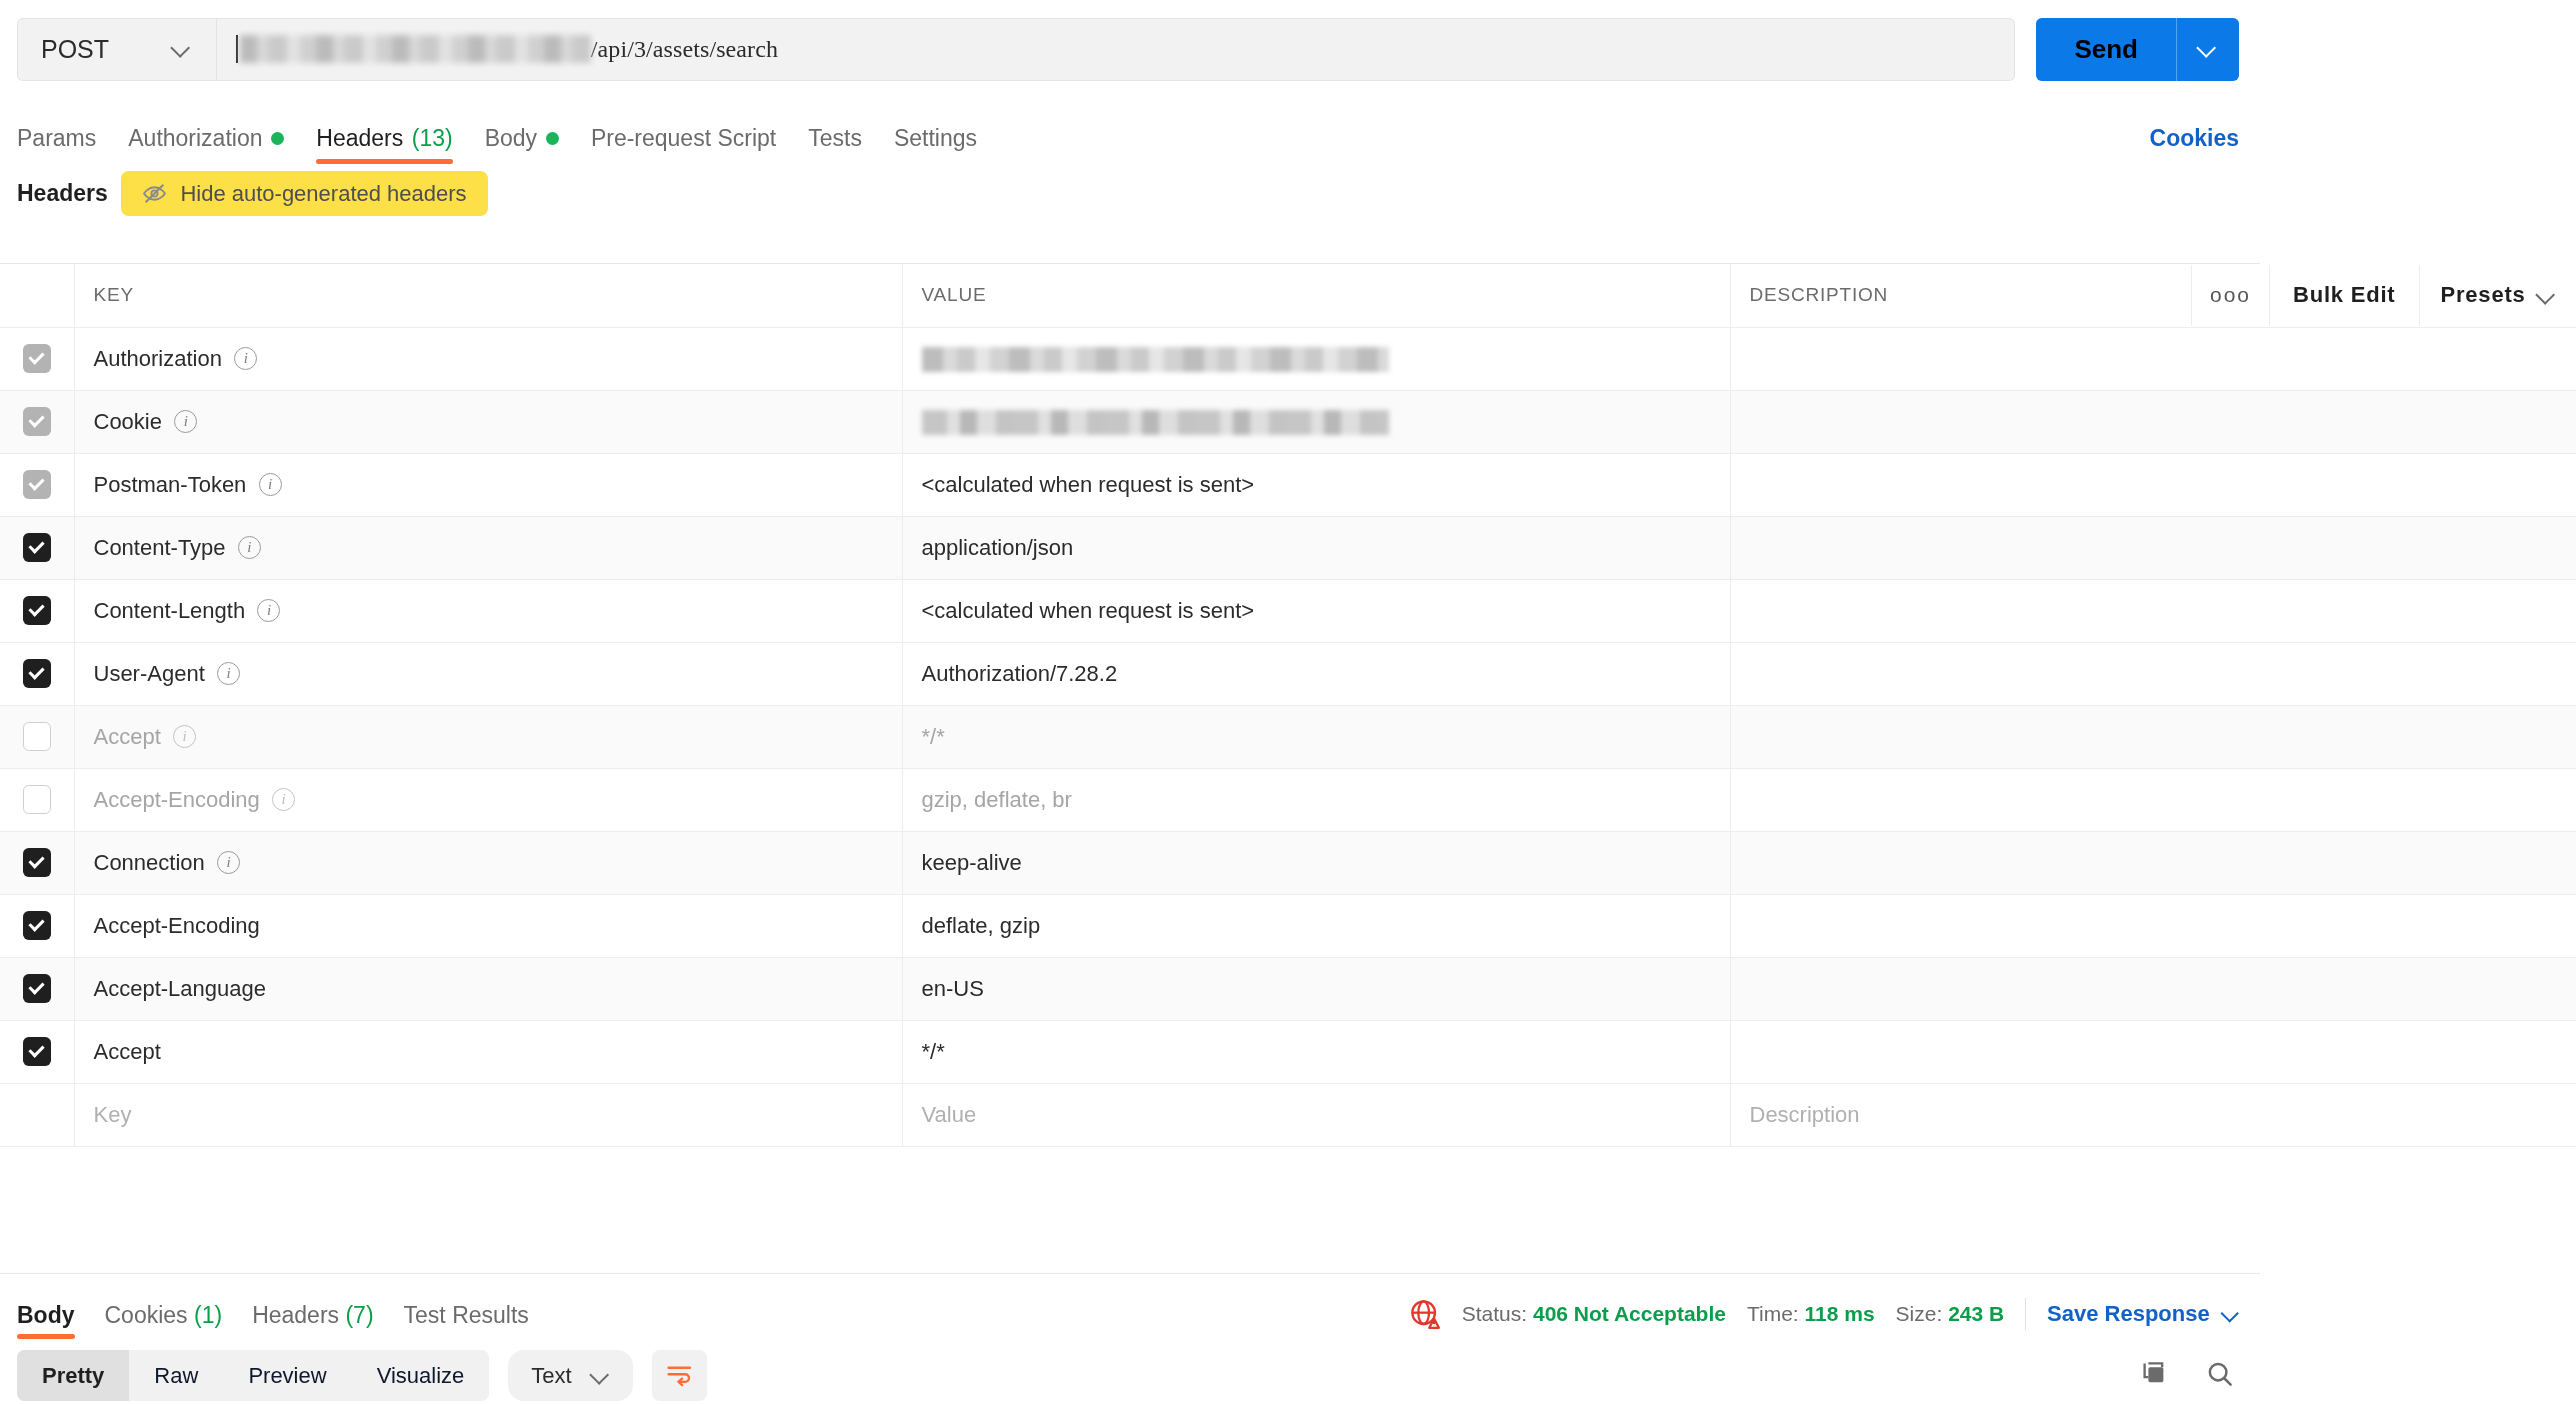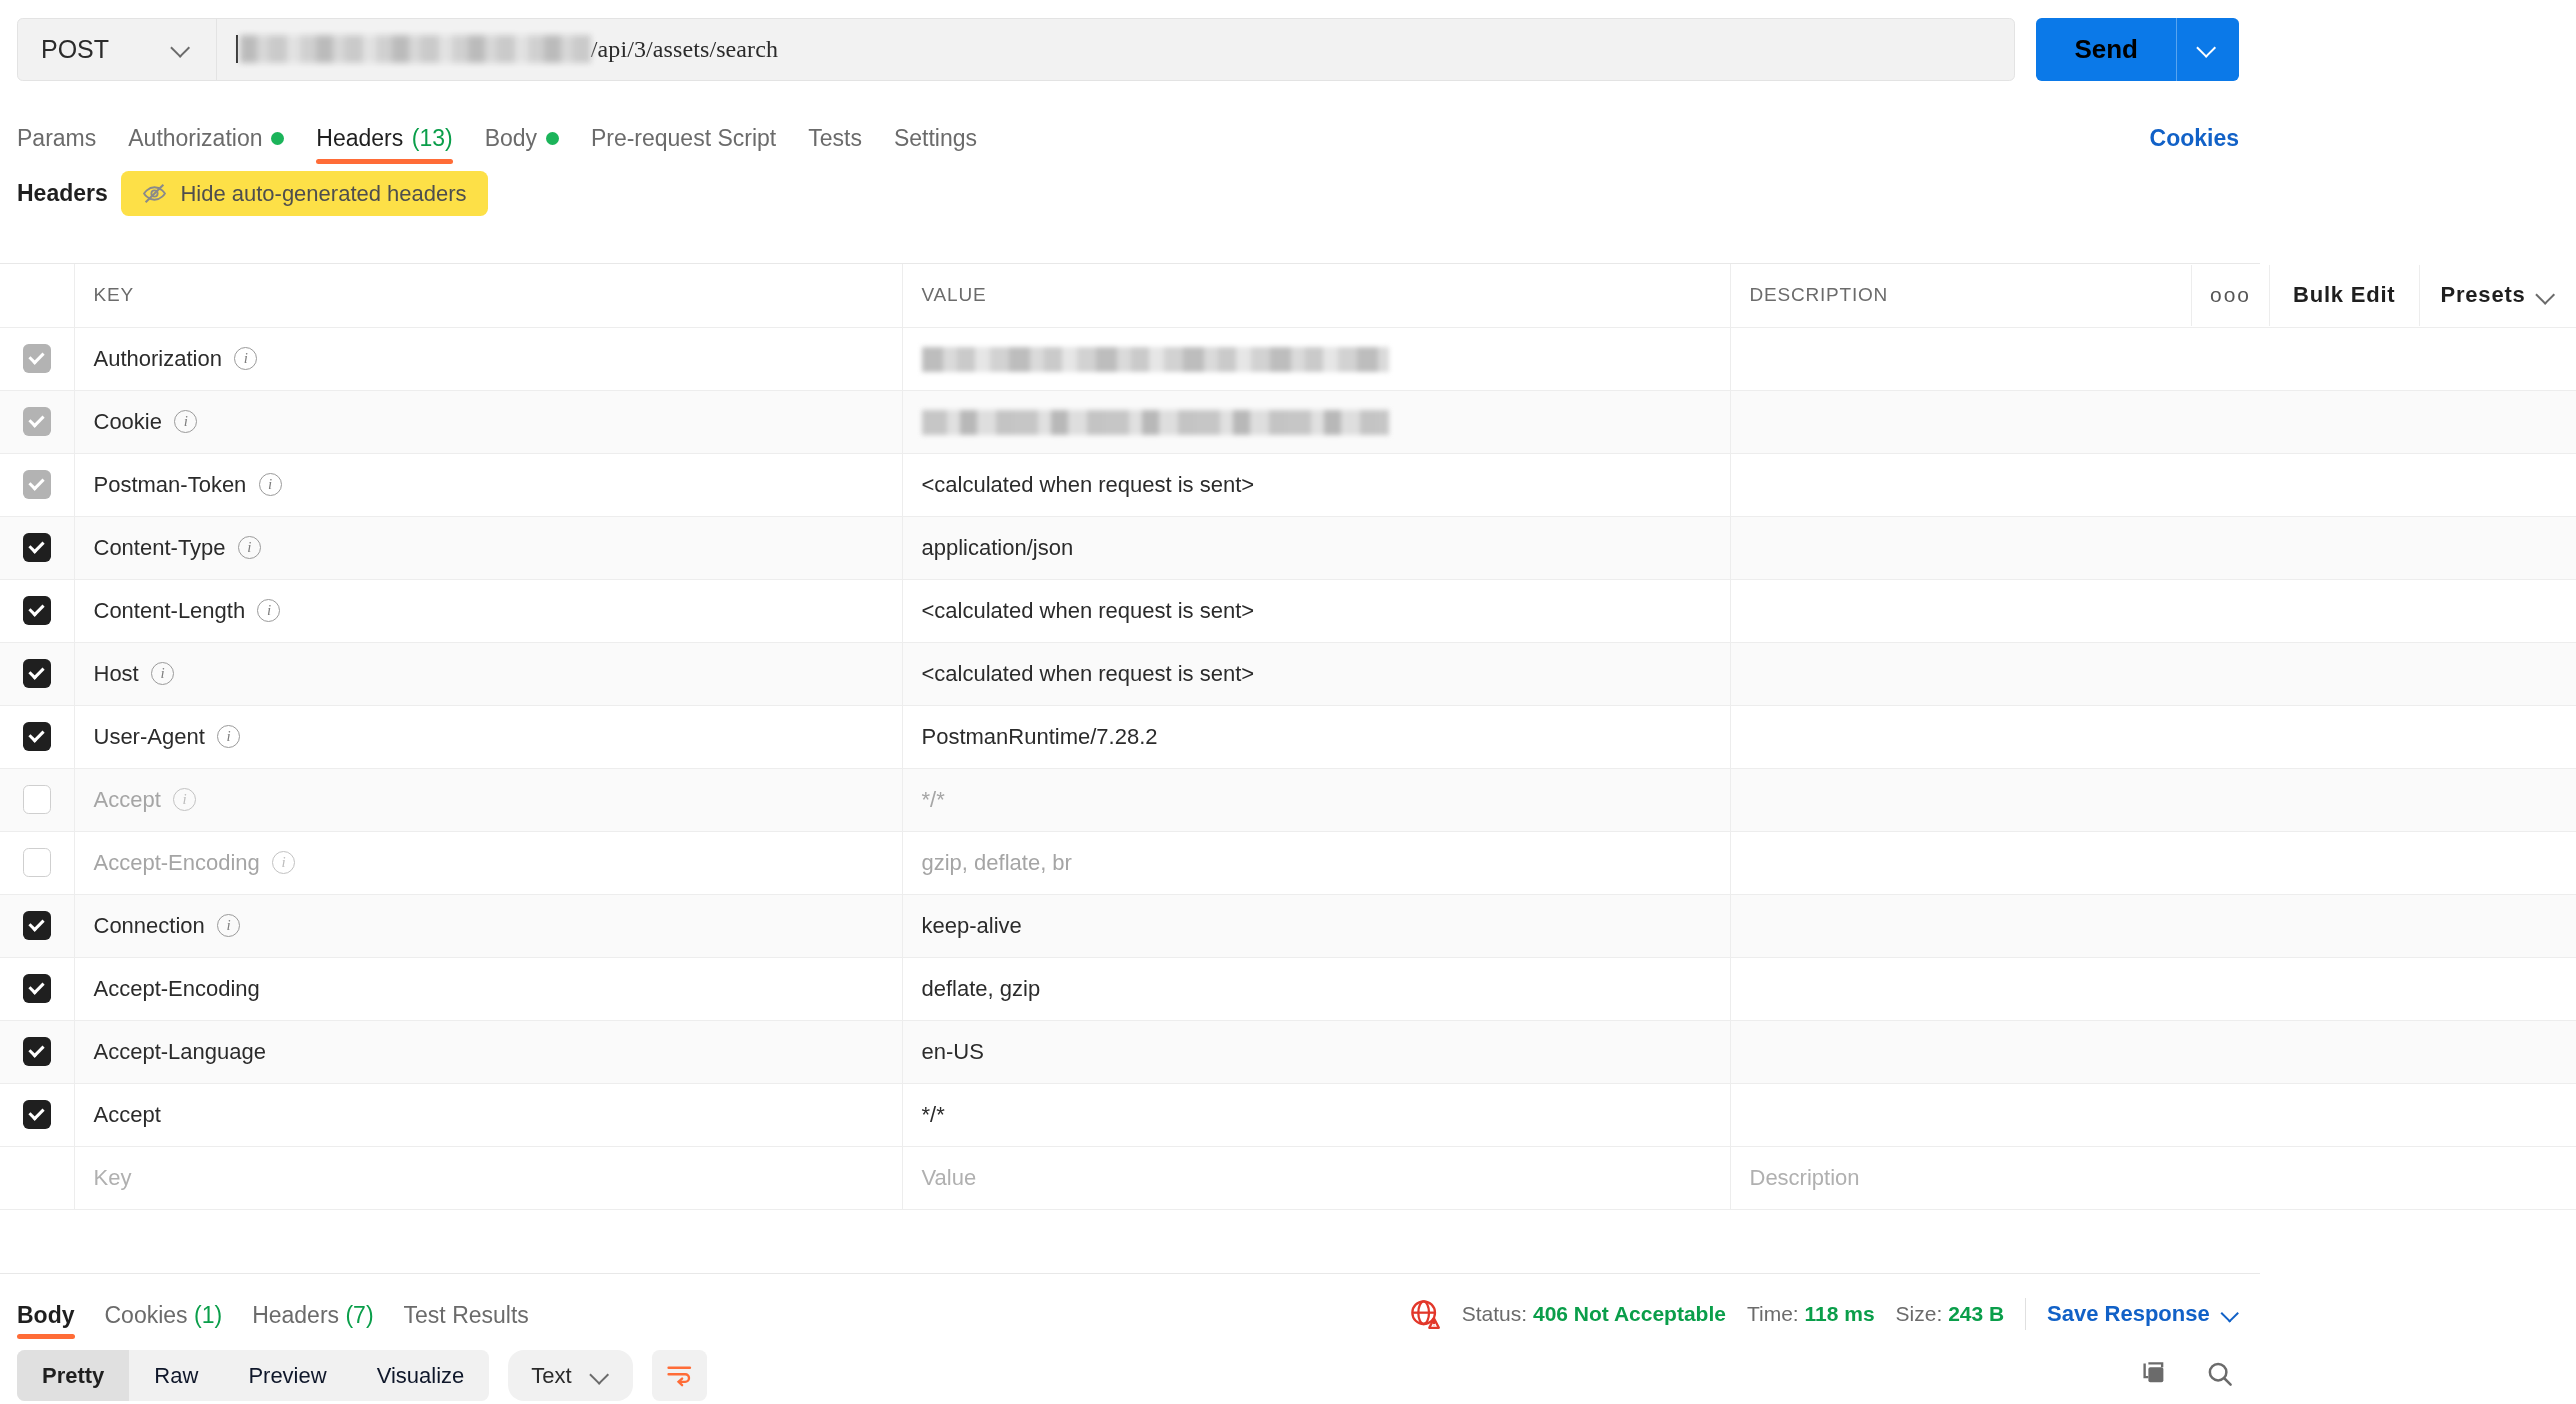--- a/index.html
+++ b/index.html
@@ -417,52 +417,35 @@
             </td>
             <td class="cell-key">
               <div class="keycell">
                 <span class="keytext">Content-Length</span>
                 <span class="info">i</span>
               </div>
             </td>
             <td><span class="valtext">&lt;calculated when request is sent&gt;</span></td>
             <td></td>
           </tr>
-          <tr class="row-even">
+          <tr>
             <td>
               <div class="chkcell">
                 <div class="chk on">
                   <div class="tick"></div>
                 </div>
               </div>
             </td>
             <td class="cell-key">
               <div class="keycell">
-                <span class="keytext">Host</span>
-                <span class="info">i</span>
-              </div>
-            </td>
-            <td><span class="valtext">&lt;calculated when request is sent&gt;</span></td>
-            <td></td>
-          </tr>
-          <tr>
-            <td>
-              <div class="chkcell">
-                <div class="chk on">
-                  <div class="tick"></div>
-                </div>
-              </div>
-            </td>
-            <td class="cell-key">
-              <div class="keycell">
                 <span class="keytext">User-Agent</span>
                 <span class="info">i</span>
               </div>
             </td>
-            <td><span class="valtext">PostmanRuntime/7.28.2</span></td>
+            <td><span class="valtext">Authorization/7.28.2</span></td>
             <td></td>
           </tr>
           <tr class="row-even off">
             <td>
               <div class="chkcell">
                 <div class="chk offbox"></div>
               </div>
             </td>
             <td class="cell-key">
               <div class="keycell">

